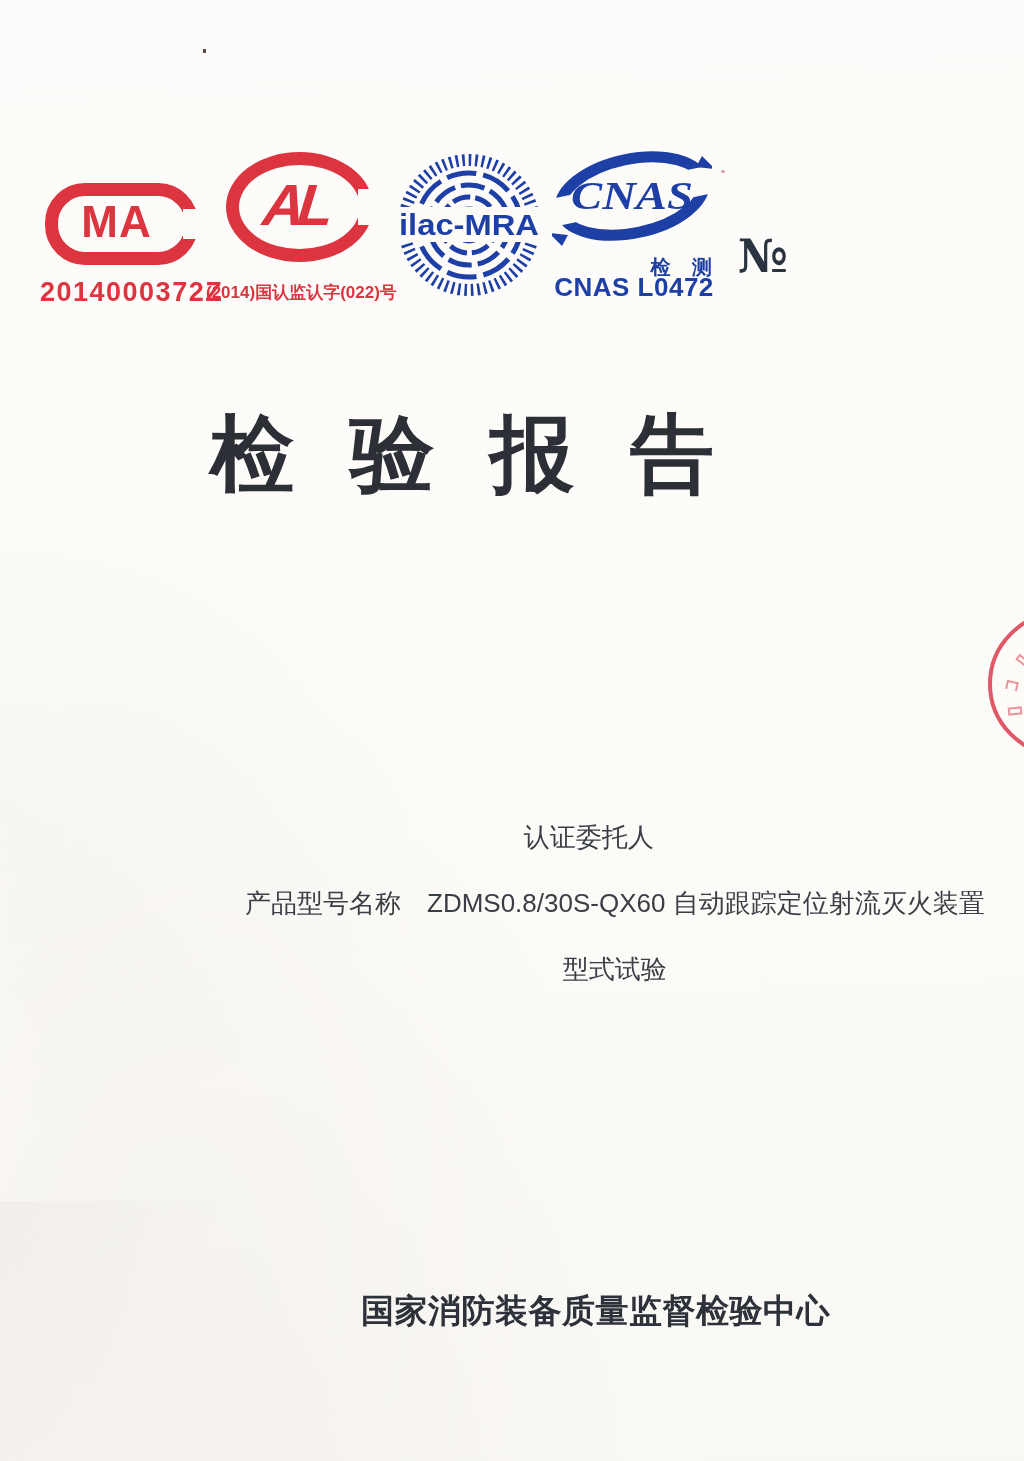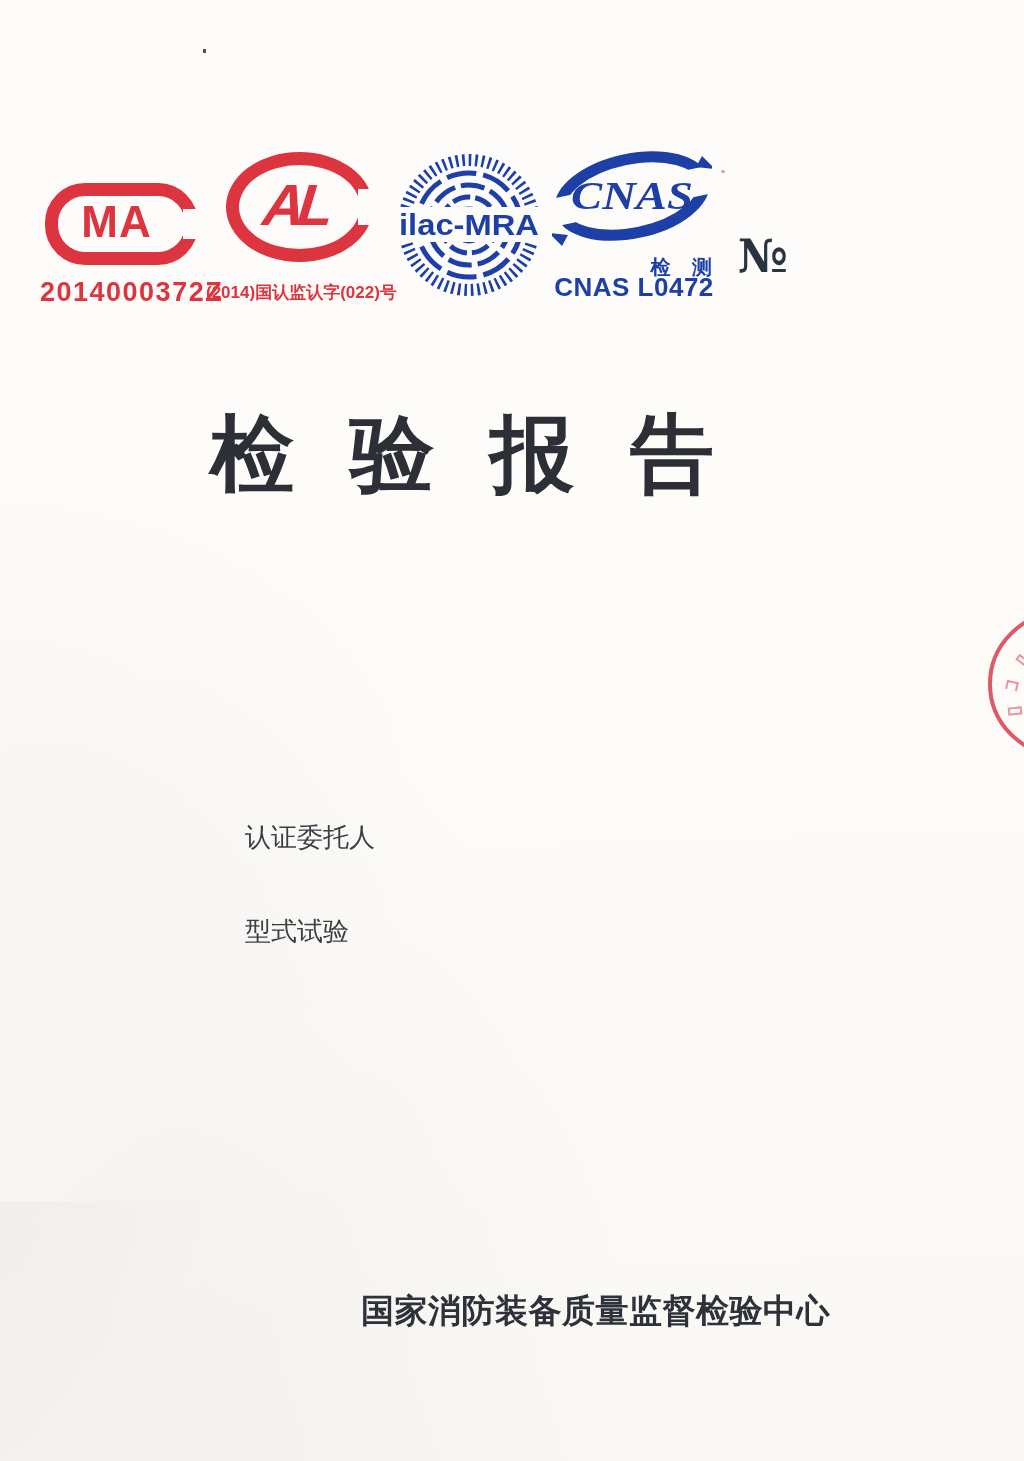--- a/index.html
+++ b/index.html
@@ -92,21 +92,21 @@
     position:absolute;left:988px;top:611px;width:146px;height:146px;
     border:4px solid rgba(216,46,66,0.8);border-radius:50%;
   }
   .stamp i{position:absolute;display:block;border:2px solid rgba(216,46,66,0.5);}
   .stamp .m1{left:24px;top:42px;width:13px;height:7px;transform:rotate(38deg);}
   .stamp .m2{left:14px;top:66px;width:12px;height:9px;transform:rotate(12deg);border-width:2px 2px 0 2px;}
   .stamp .m3{left:16px;top:92px;width:14px;height:8px;transform:rotate(-6deg);}
 
   
   .fields{position:absolute;left:245px;top:818px;}
-  .field-row{display:flex;margin-bottom:28px;font-size:26px;line-height:38px;color:var(--text);}
+  .field-row{display:flex;margin-bottom:28px;font-size:26px;line-height:38px;color:var(--text);justify-content:center;}
   .field-label{width:182px;flex:none;white-space:pre;}
   .field-value{white-space:nowrap;}
 
   
   .footer-org{
     position:absolute;left:0;top:1289px;width:830px;text-align:right;
     font-weight:700;font-size:33px;letter-spacing:0.5px;text-indent:40px;
     color:#2d3139;white-space:nowrap;
   }
 
@@ -166,20 +166,22 @@
     <i class="m1"></i>
     <i class="m2"></i>
     <i class="m3"></i>
   </div>
 
   <div class="fields">
     <div class="field-row">
       <span class="field-label">认证委托人</span>
     </div>
     <div class="field-row">
+      <span class="field-label">产品型号名称</span>
+      <span class="field-value">ZDMS0.8/30S-QX60 自动跟踪定位射流灭火装置</span>
     </div>
     <div class="field-row">
       <span class="field-value">型式试验</span>
     </div>
   </div>
 
   <div class="footer-org">国家消防装备质量监督检验中心</div>
 
   <i class="speck1"></i>
   <i class="speck2"></i>

